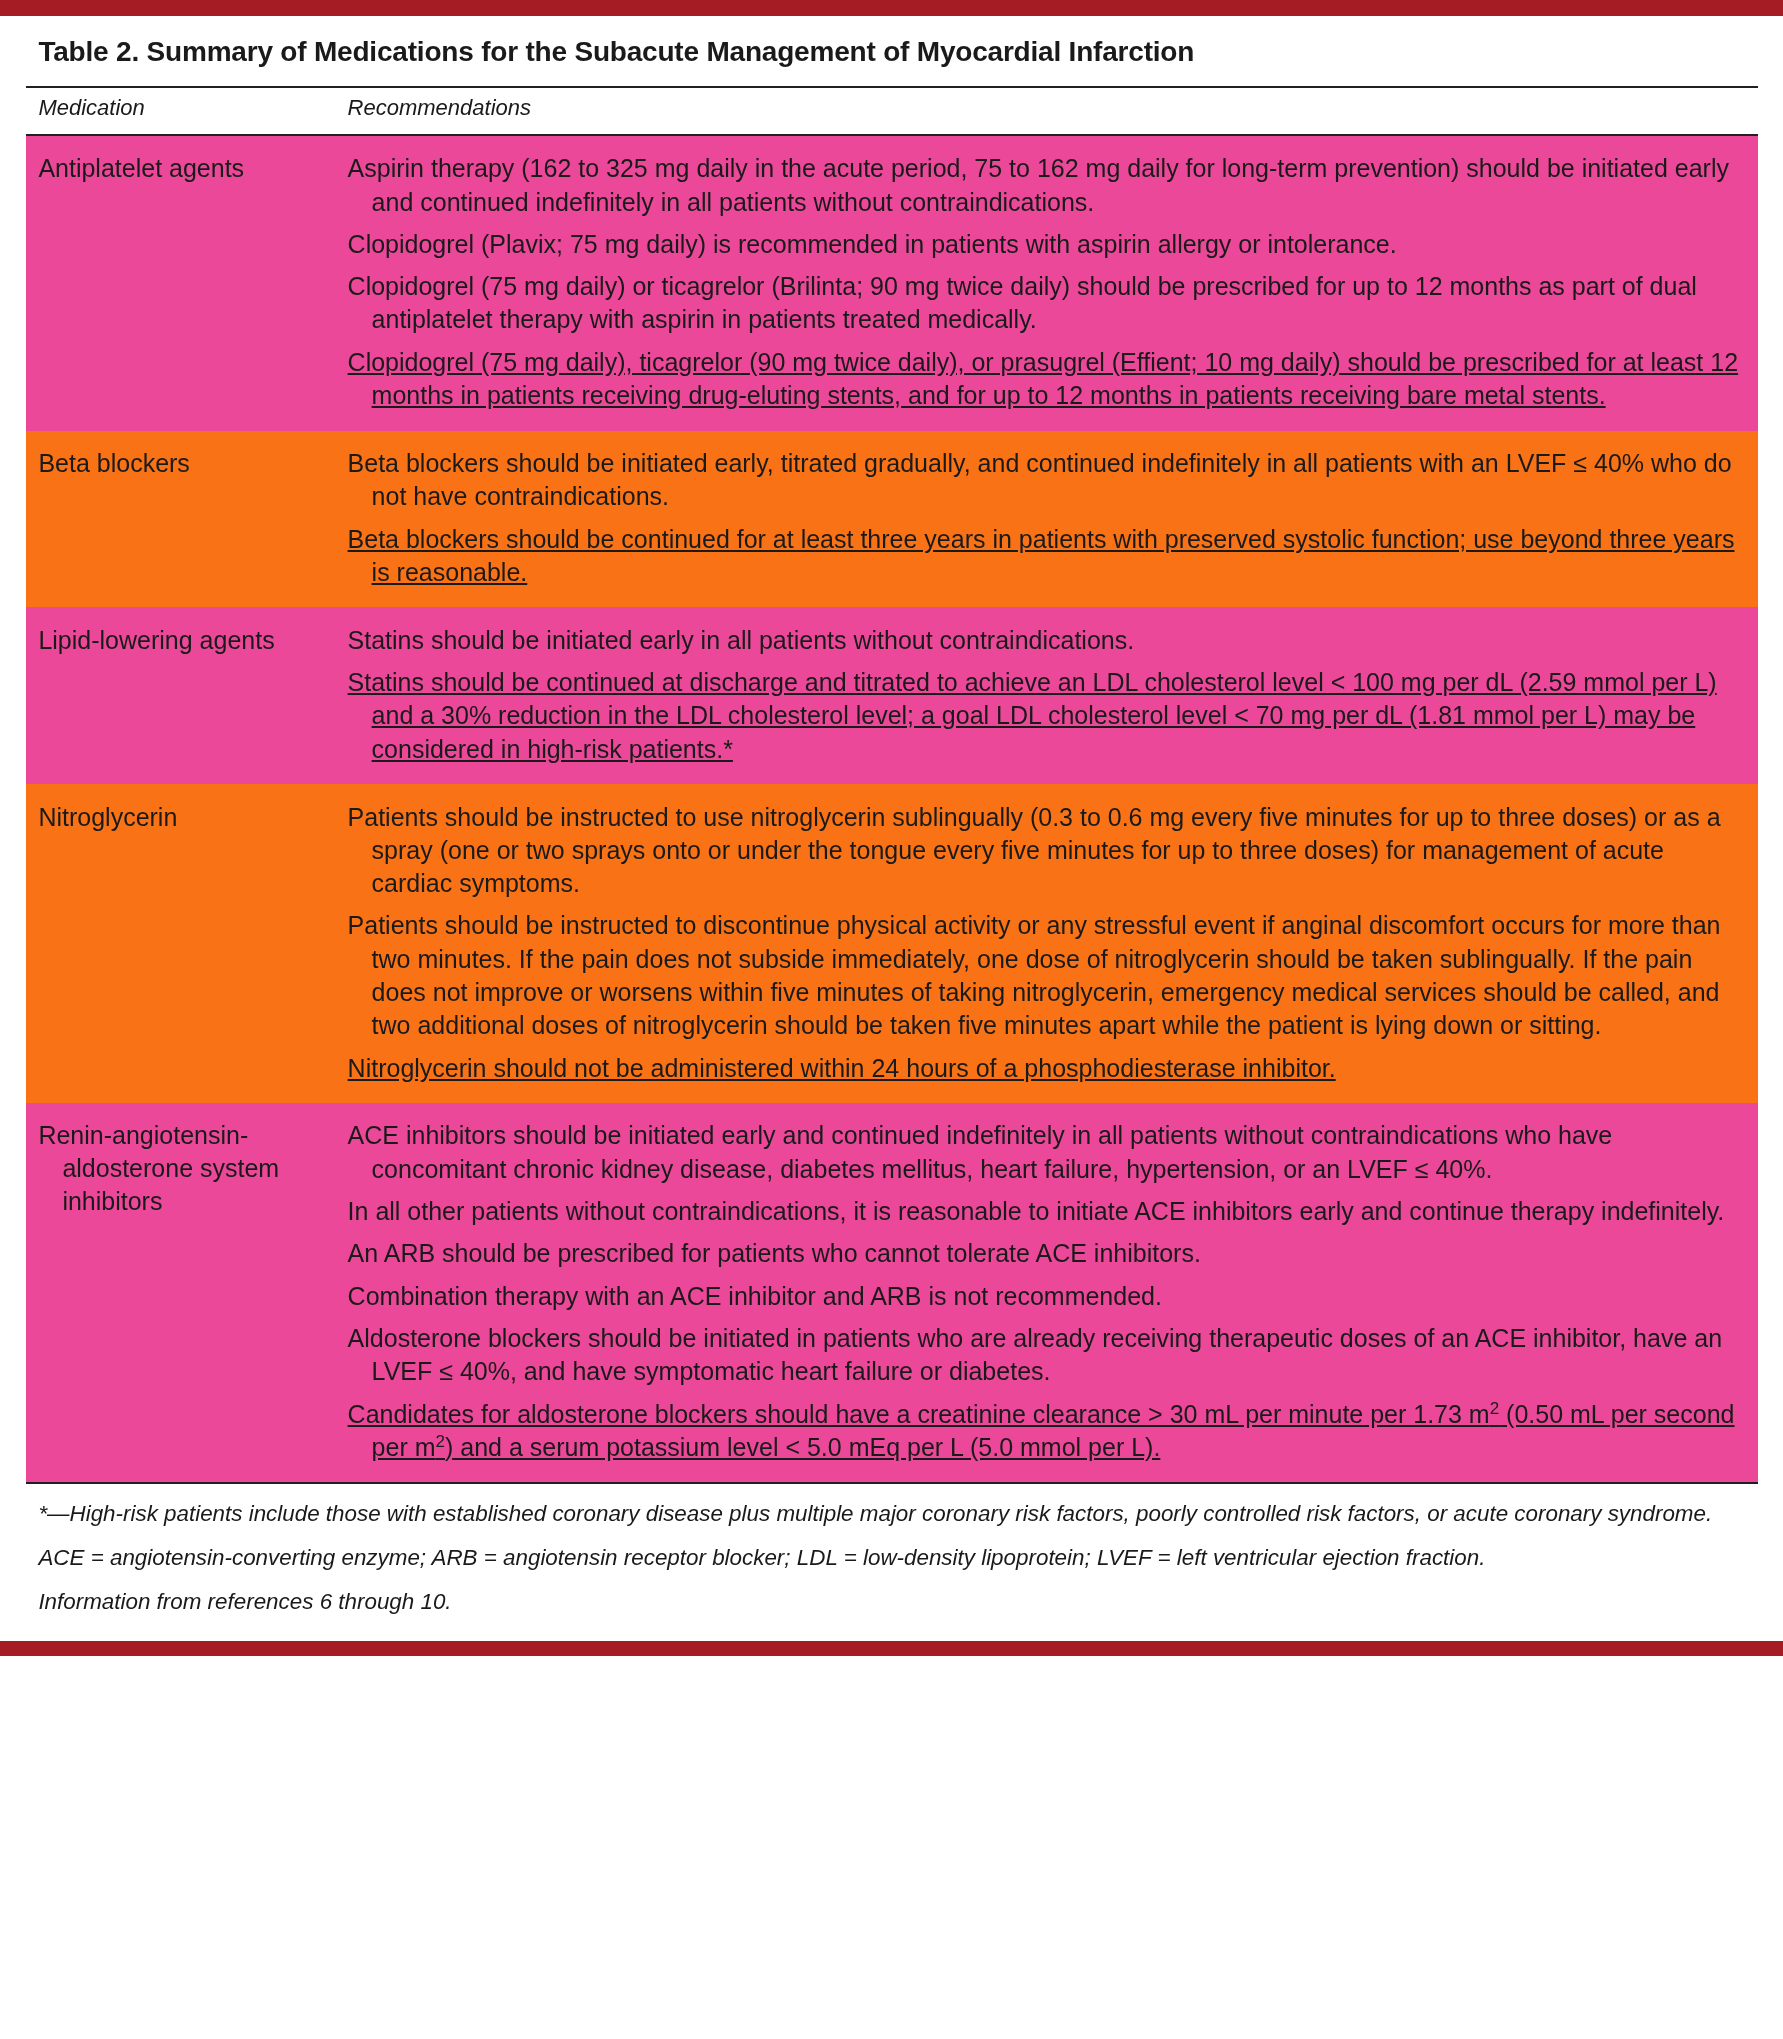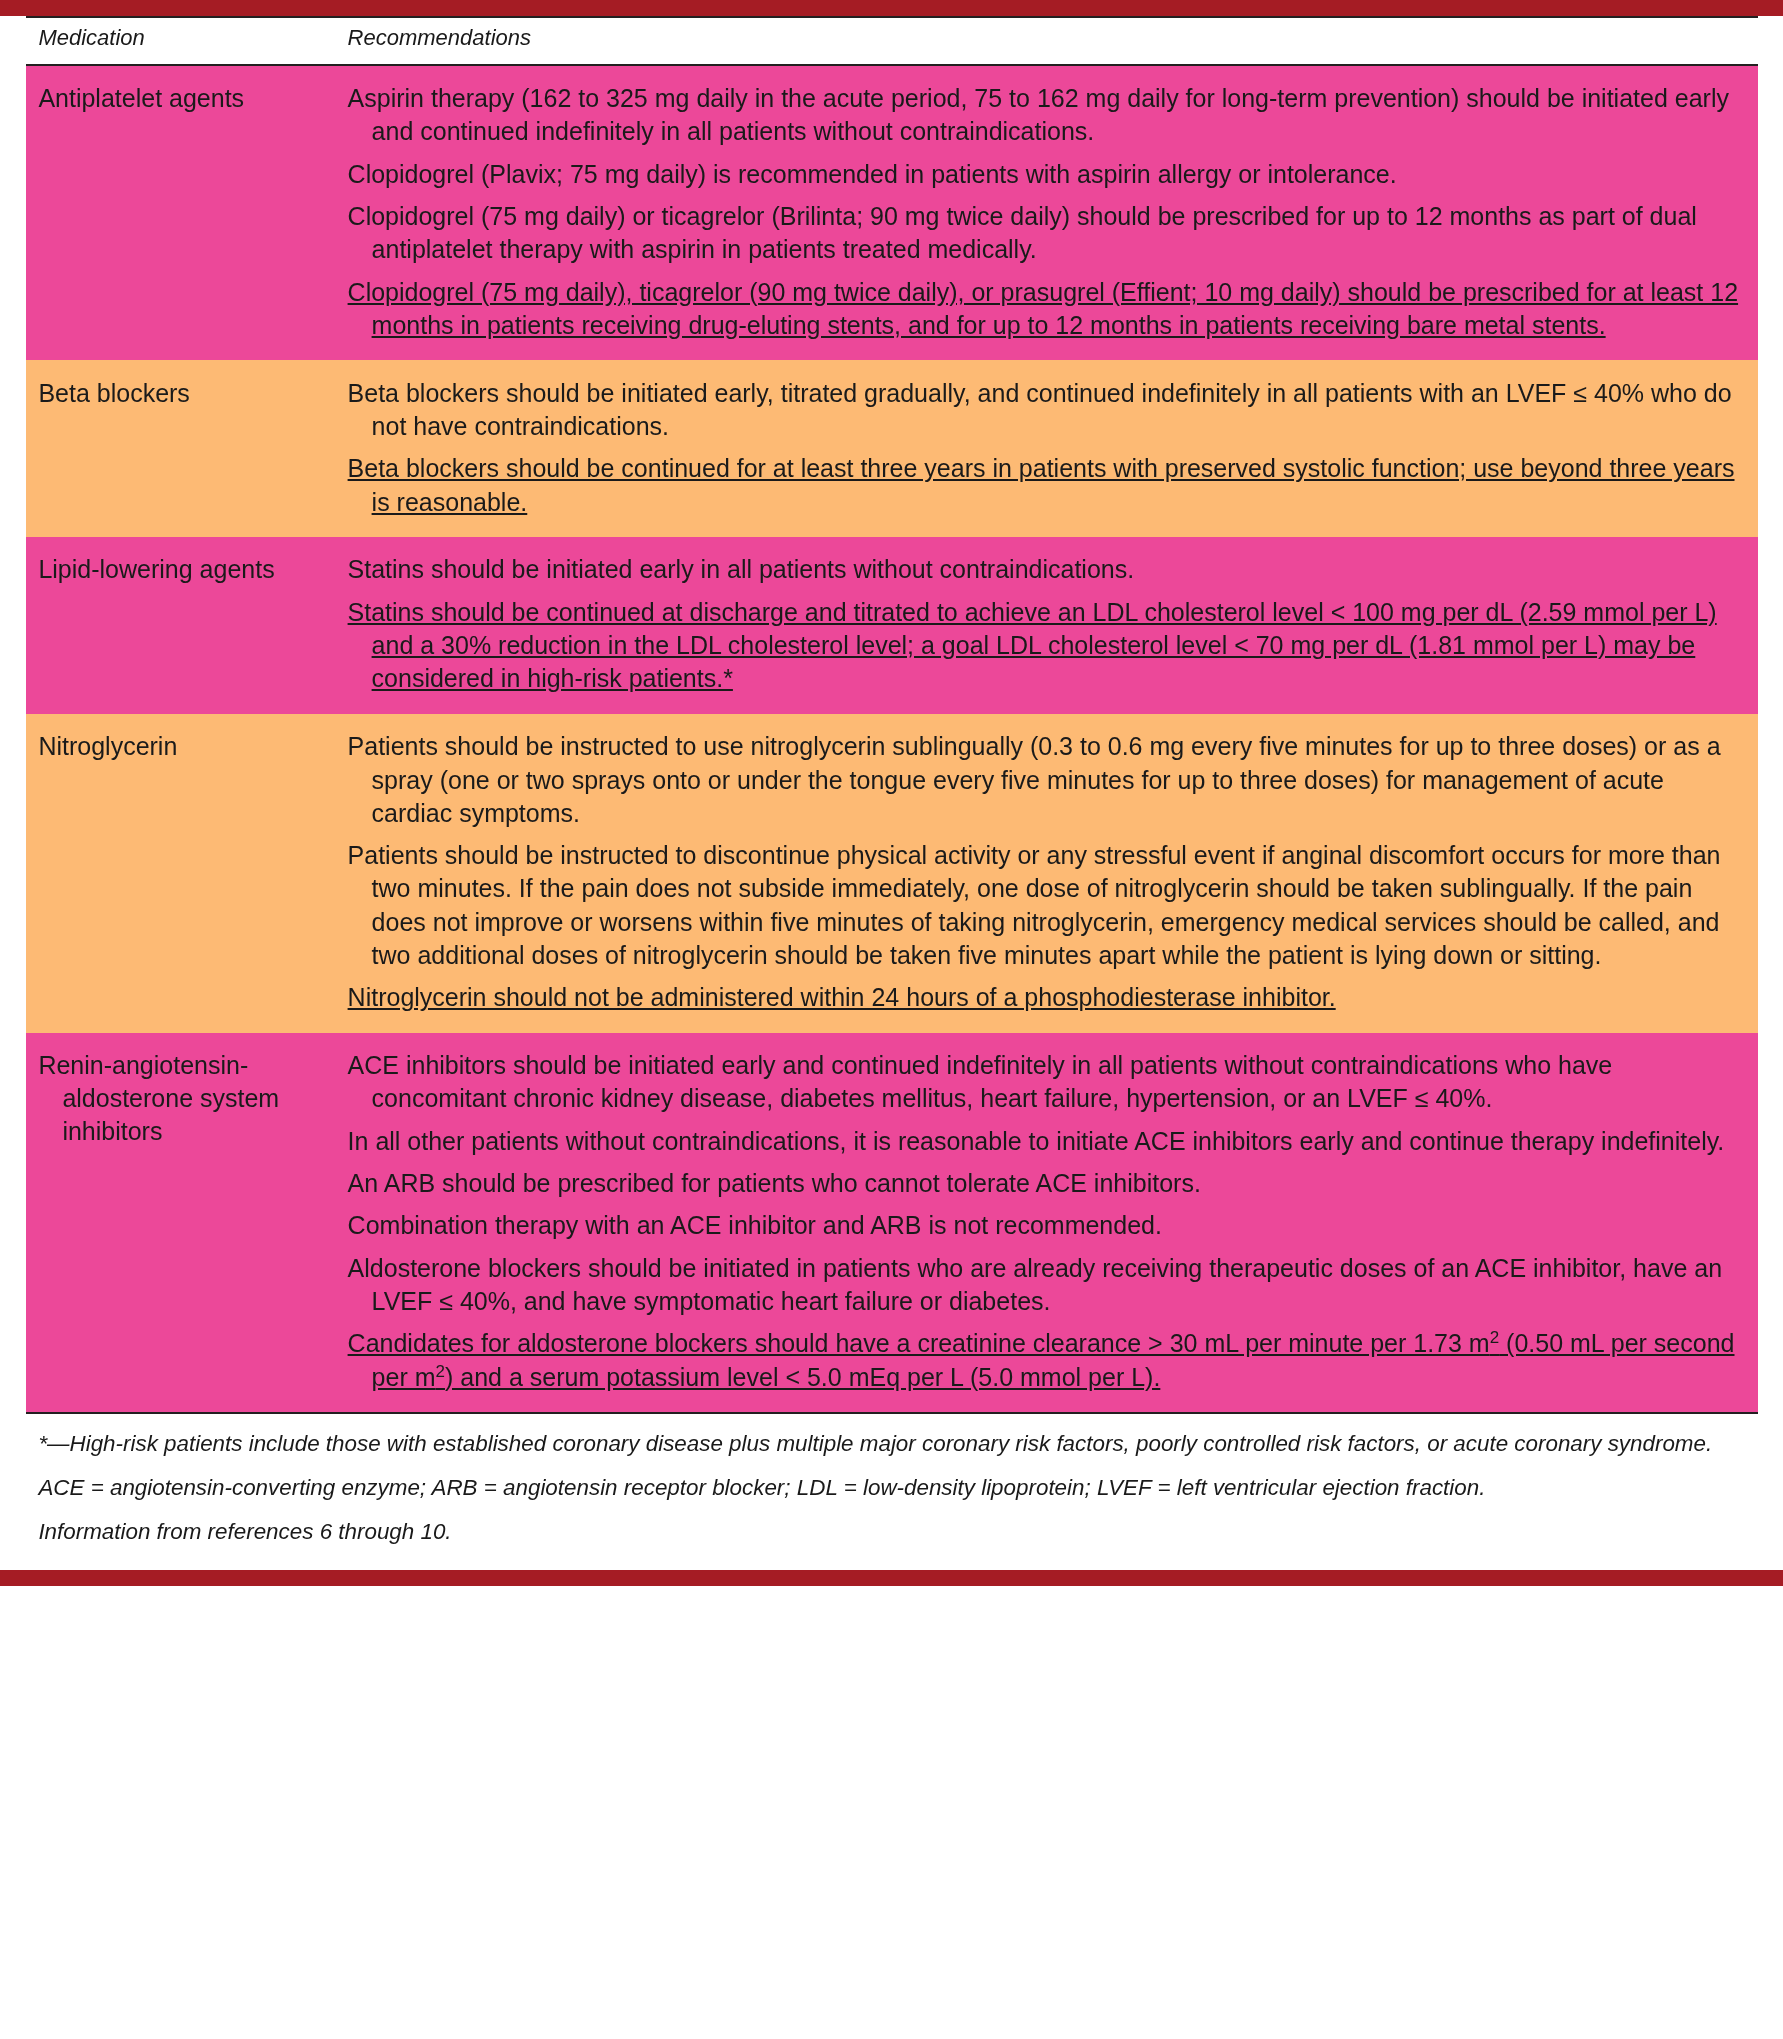--- a/index.html
+++ b/index.html
@@ -56,21 +56,21 @@
     border-bottom: 2.7px solid #231f20;
     vertical-align: bottom;
   }
   .hdr-row th.c2cell {
     padding-left: 20px;
   }
   tr.band-alt td {
     background: #ec4899;
   }
   tr.band-plain td {
-    background: #fdba74;
+    background: #f97316;
   }
   td.med {
     vertical-align: top;
     font-size: 25px;
     color: #1a1a1a;
     padding: 16.4px 12.8px 18.3px 12.8px;
     line-height: 1.32;
   }
   td.med .hang {
     padding-left: 24px;
@@ -113,20 +113,21 @@
     line-height: 0;
   }
 </style>
 </head>
 <body>
 
 <div class="page">
   <div class="top-rule"></div>
 
   <div class="table-wrap">
+    <div class="title">Table 2. Summary of Medications for the Subacute Management of Myocardial Infarction</div>
 
     <table class="tbl">
       <colgroup>
           <col class="c1">
           <col class="c2">
         </colgroup>
       <thead>
         <tr class="hdr-row">
           <th>Medication</th>
           <th class="c2cell">Recommendations</th>

